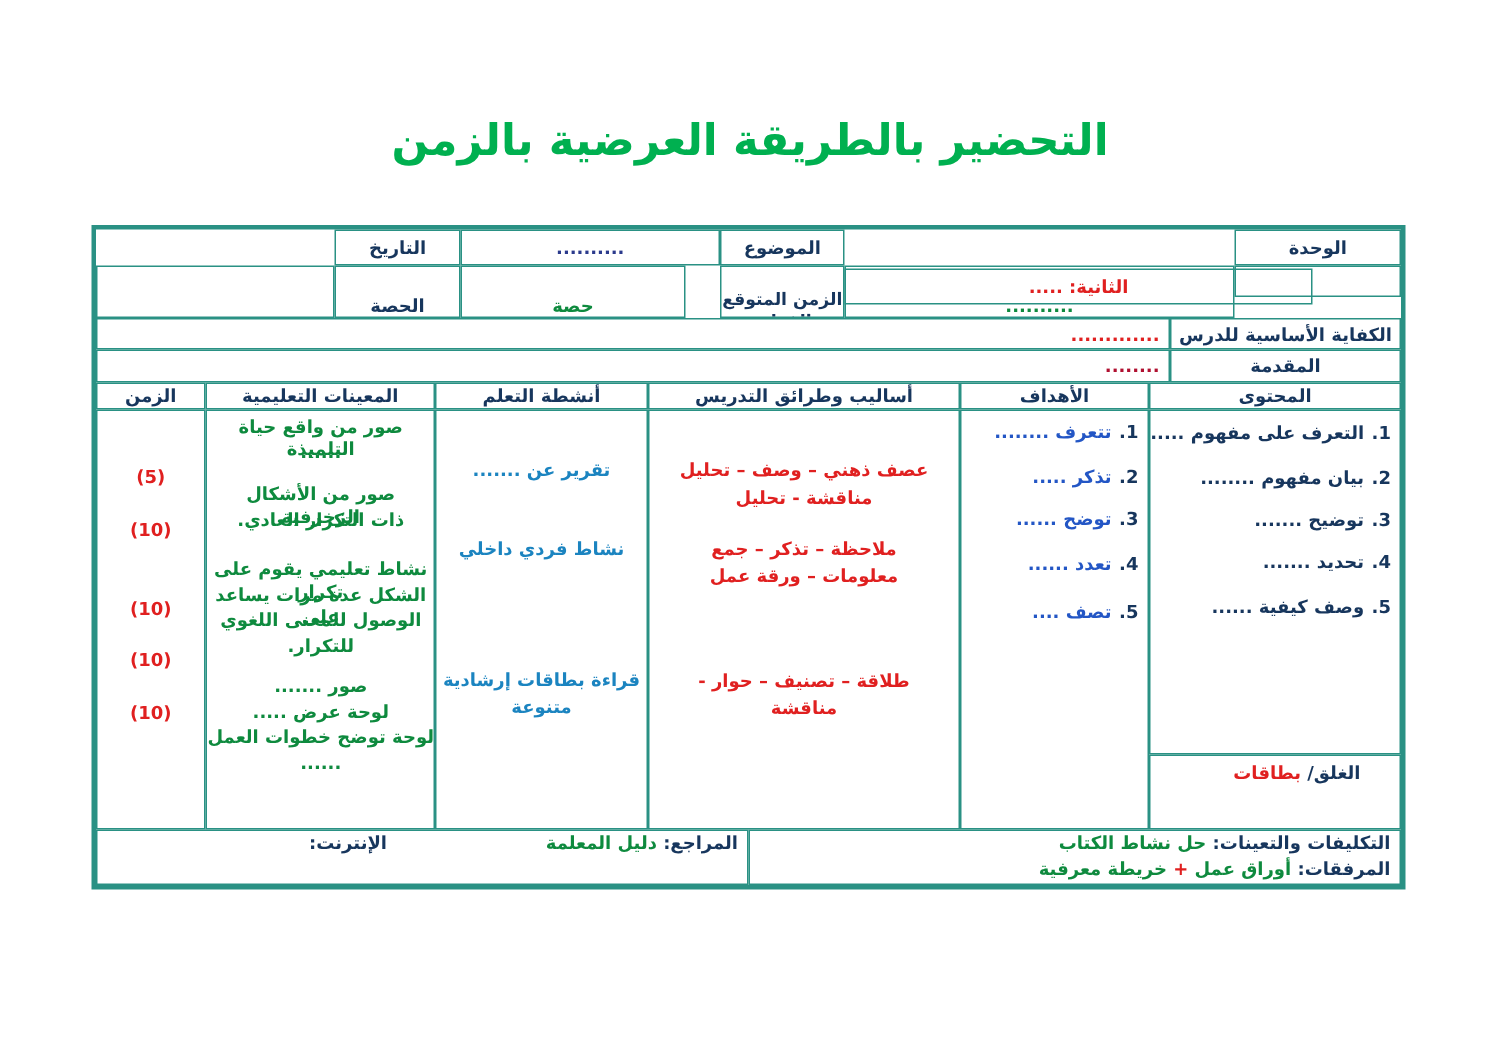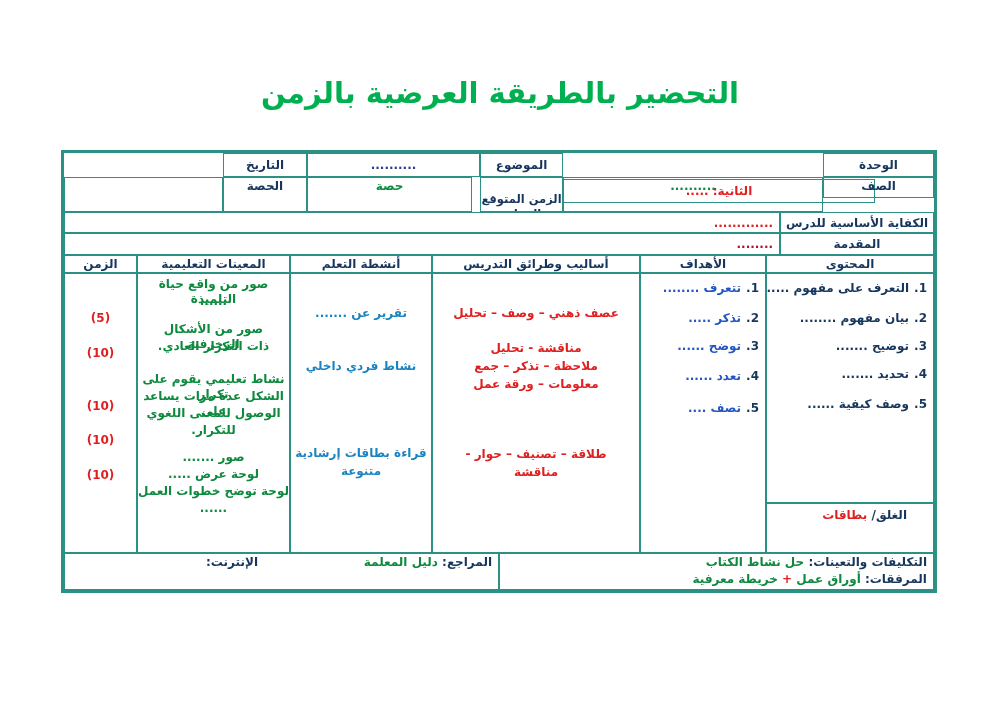--- a/index.html
+++ b/index.html
@@ -27,21 +27,21 @@
   }
   .sheet{
     position:absolute;left:61px;top:150px;width:876px;height:443px;
     border:3px solid var(--border);box-sizing:border-box;background:#fff;
   }
   .cell{
     position:absolute;border:1px solid var(--border);box-sizing:border-box;
     font-size:12px;color:var(--navy);direction:rtl;overflow:hidden;
   }
   .vmid{display:flex;align-items:center;justify-content:center;text-align:center;}
-  .vtopc{display:flex;align-items:flex-start;justify-content:center;text-align:center;padding-top:1px;}
+  .vtopc{display:flex;align-items:flex-start;justify-content:center;text-align:center;padding-top:19px;}
   .line{position:absolute;width:100%;text-align:center;font-size:12px;line-height:15px;}
   .rline{position:absolute;right:6px;font-size:12px;line-height:15px;white-space:nowrap;}
   .navy{color:var(--navy);} .green{color:var(--green);} .red{color:var(--red);}
   .blue{color:var(--blue);} .tealblue{color:var(--tealblue);} .dotsblue{color:var(--dotsblue);}
   .dred{color:var(--dred);}
   .num{display:inline-block;margin-left:5px;color:var(--navy);}
 </style>
 </head>
 <body>
 
@@ -68,21 +68,21 @@
   <div class="cell vtopc" style="left:759px;top:24px;width:111px;height:21px;">
       <span>الصف</span>
     </div>
   <div class="cell vtopc green" style="left:499px;top:24px;width:260px;height:35px;">
       <span>..........</span>
     </div>
   <div class="cell" style="left:416px;top:24px;width:83px;height:35px;text-align:center;font-size:11.5px;line-height:15px;padding-top:14px;">
     <div>الزمن المتوقع</div>
     <div>الفعلي</div>
   </div>
-  <div class="cell vtopc green" style="left:243px;top:24px;width:165px;height:35px;">
+  <div class="cell vtopc green" style="left:243px;top:24px;width:150px;height:35px;">
       <span>حصة</span>
     </div>
   <div class="cell vtopc" style="left:159px;top:24px;width:84px;height:35px;">
       <span>الحصة</span>
     </div>
   <div class="cell" style="left:0;top:24px;width:159px;height:35px;"></div>
 
   <div class="cell vmid" style="left:716px;top:59px;width:154px;height:21px;">
       <span>الكفاية الأساسية للدرس</span>
     </div>
@@ -134,21 +134,21 @@
   <div class="cell" style="left:576px;top:120px;width:126px;height:280px;">
     <div class="rline" style="top:7px;"><span class="num">1.</span><span class="blue">تتعرف ........</span></div>
     <div class="rline" style="top:37px;"><span class="num">2.</span><span class="blue">تذكر .....</span></div>
     <div class="rline" style="top:65px;"><span class="num">3.</span><span class="blue">توضح ......</span></div>
     <div class="rline" style="top:95px;"><span class="num">4.</span><span class="blue">تعدد ......</span></div>
     <div class="rline" style="top:127px;"><span class="num">5.</span><span class="blue">تصف ....</span></div>
   </div>
 
   <div class="cell" style="left:368px;top:120px;width:208px;height:280px;">
     <div class="line red" style="top:32px;">عصف ذهني – وصف – تحليل</div>
-    <div class="line red" style="top:67px;margin-left:39px;">مناقشة - تحليل</div>
+    <div class="line red" style="top:51px;margin-left:39px;">مناقشة - تحليل</div>
     <div class="line red" style="top:85px;">ملاحظة – تذكر – جمع</div>
     <div class="line red" style="top:103px;">معلومات – ورقة عمل</div>
     <div class="line red" style="top:173px;">طلاقة – تصنيف – حوار -</div>
     <div class="line red" style="top:191px;">مناقشة</div>
   </div>
 
   <div class="cell" style="left:226px;top:120px;width:142px;height:280px;">
     <div class="line tealblue" style="top:32px;">تقرير عن .......</div>
     <div class="line tealblue" style="top:85px;">نشاط فردي داخلي</div>
     <div class="line tealblue" style="top:172px;">قراءة بطاقات إرشادية</div>

